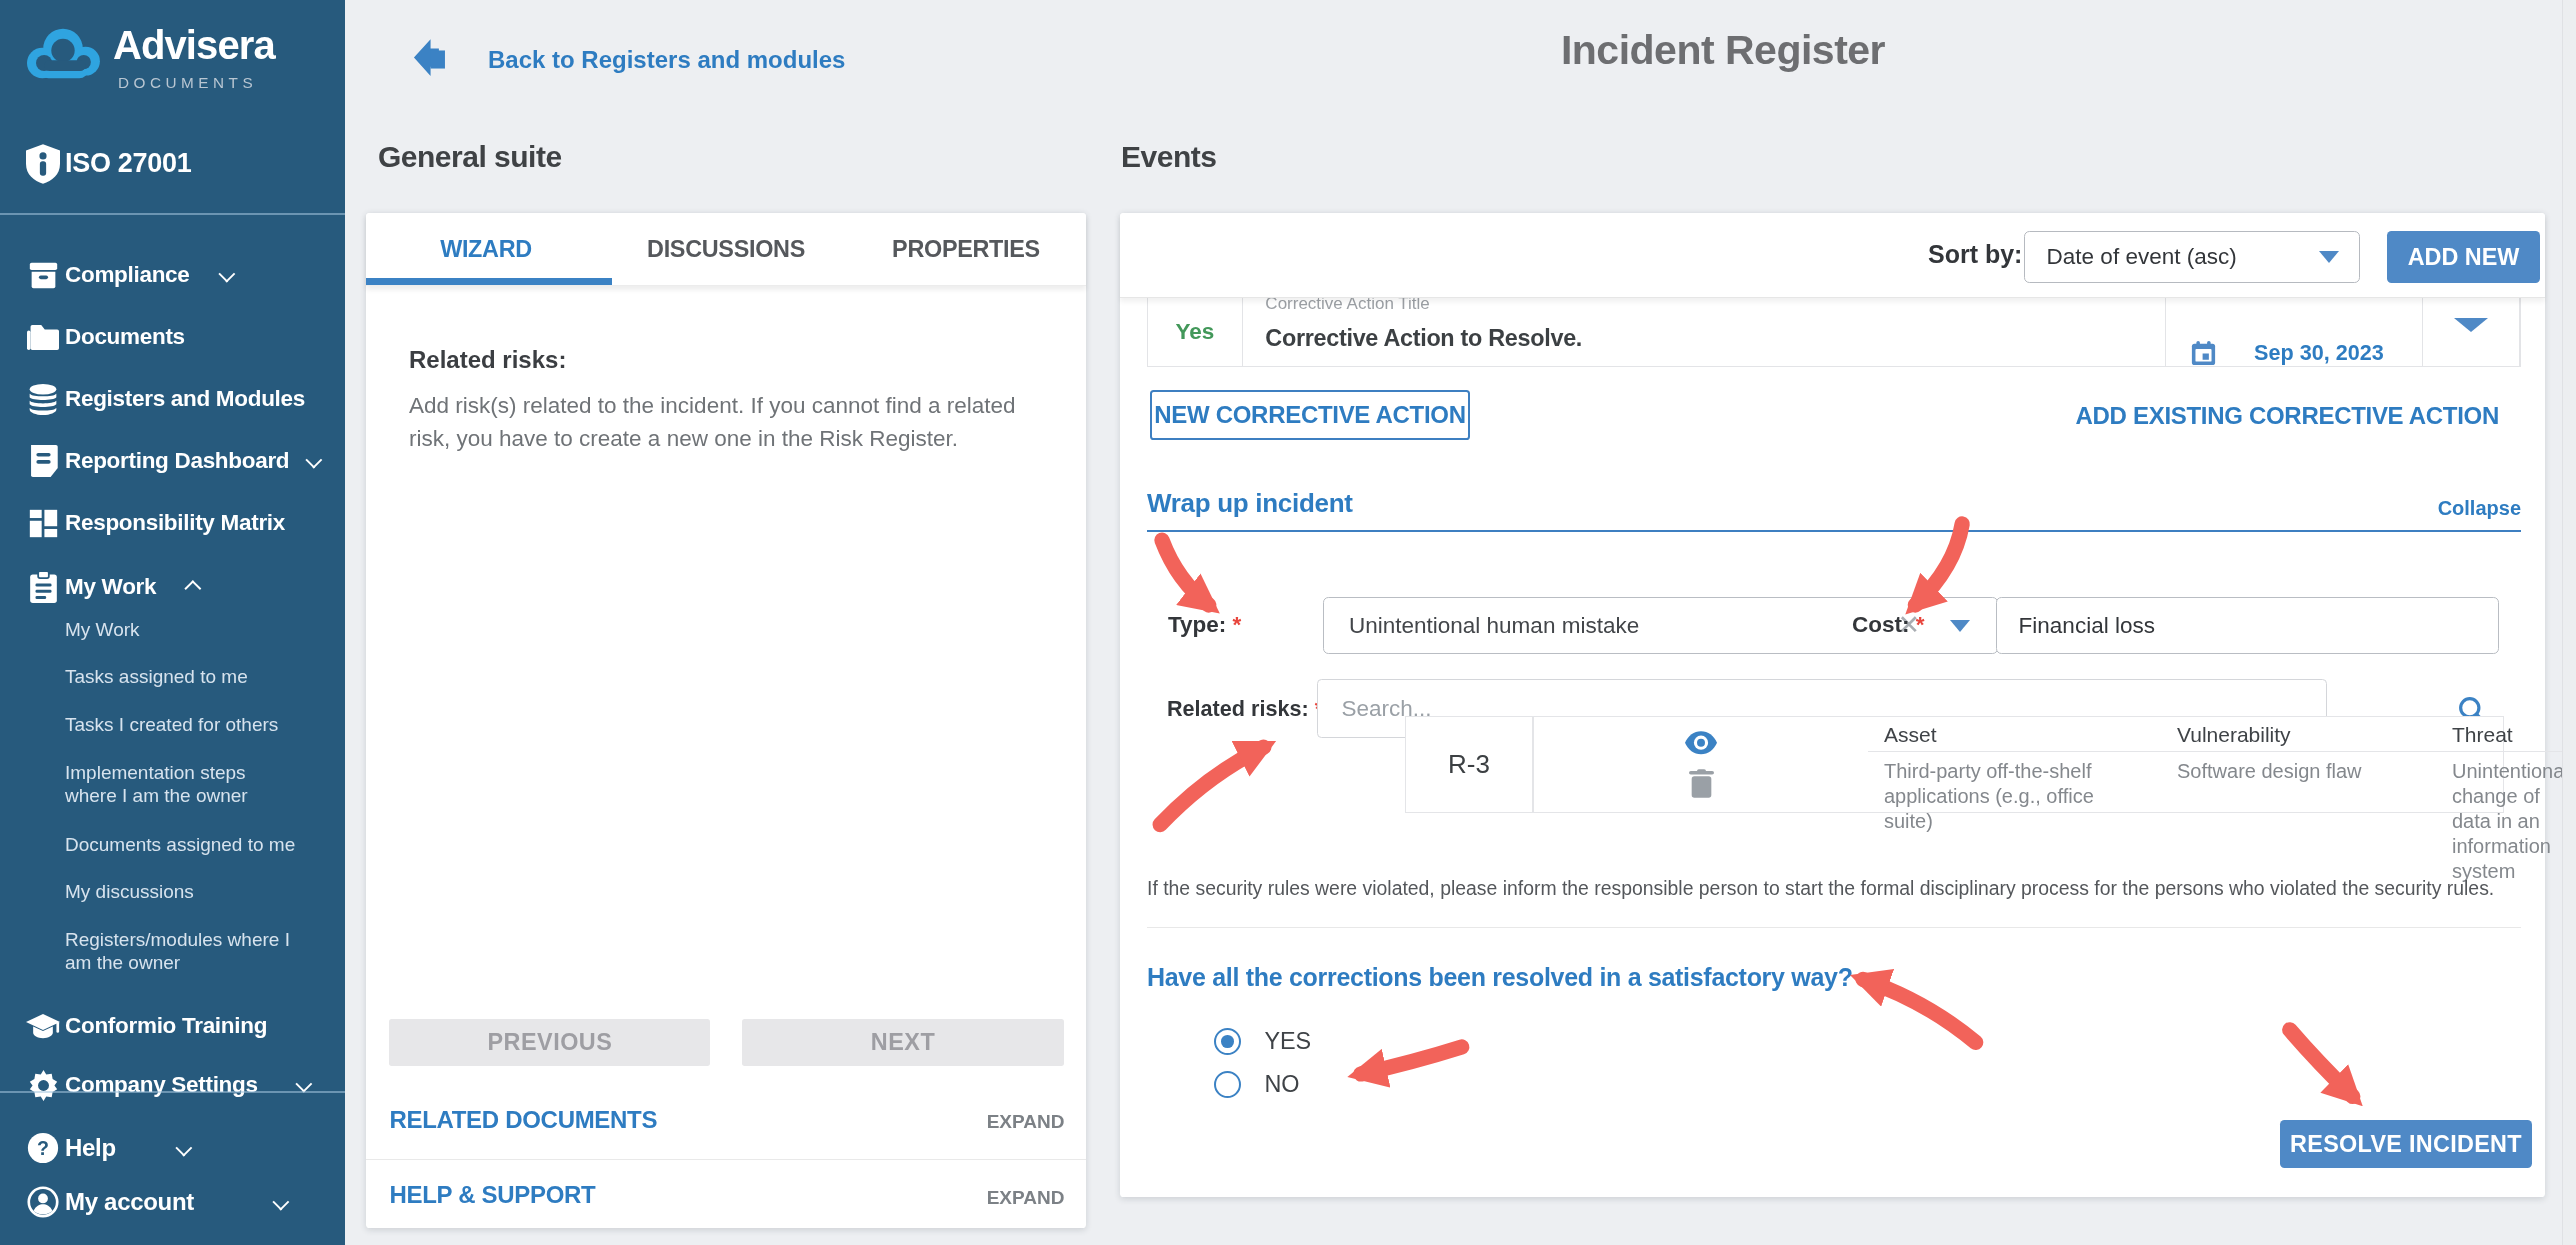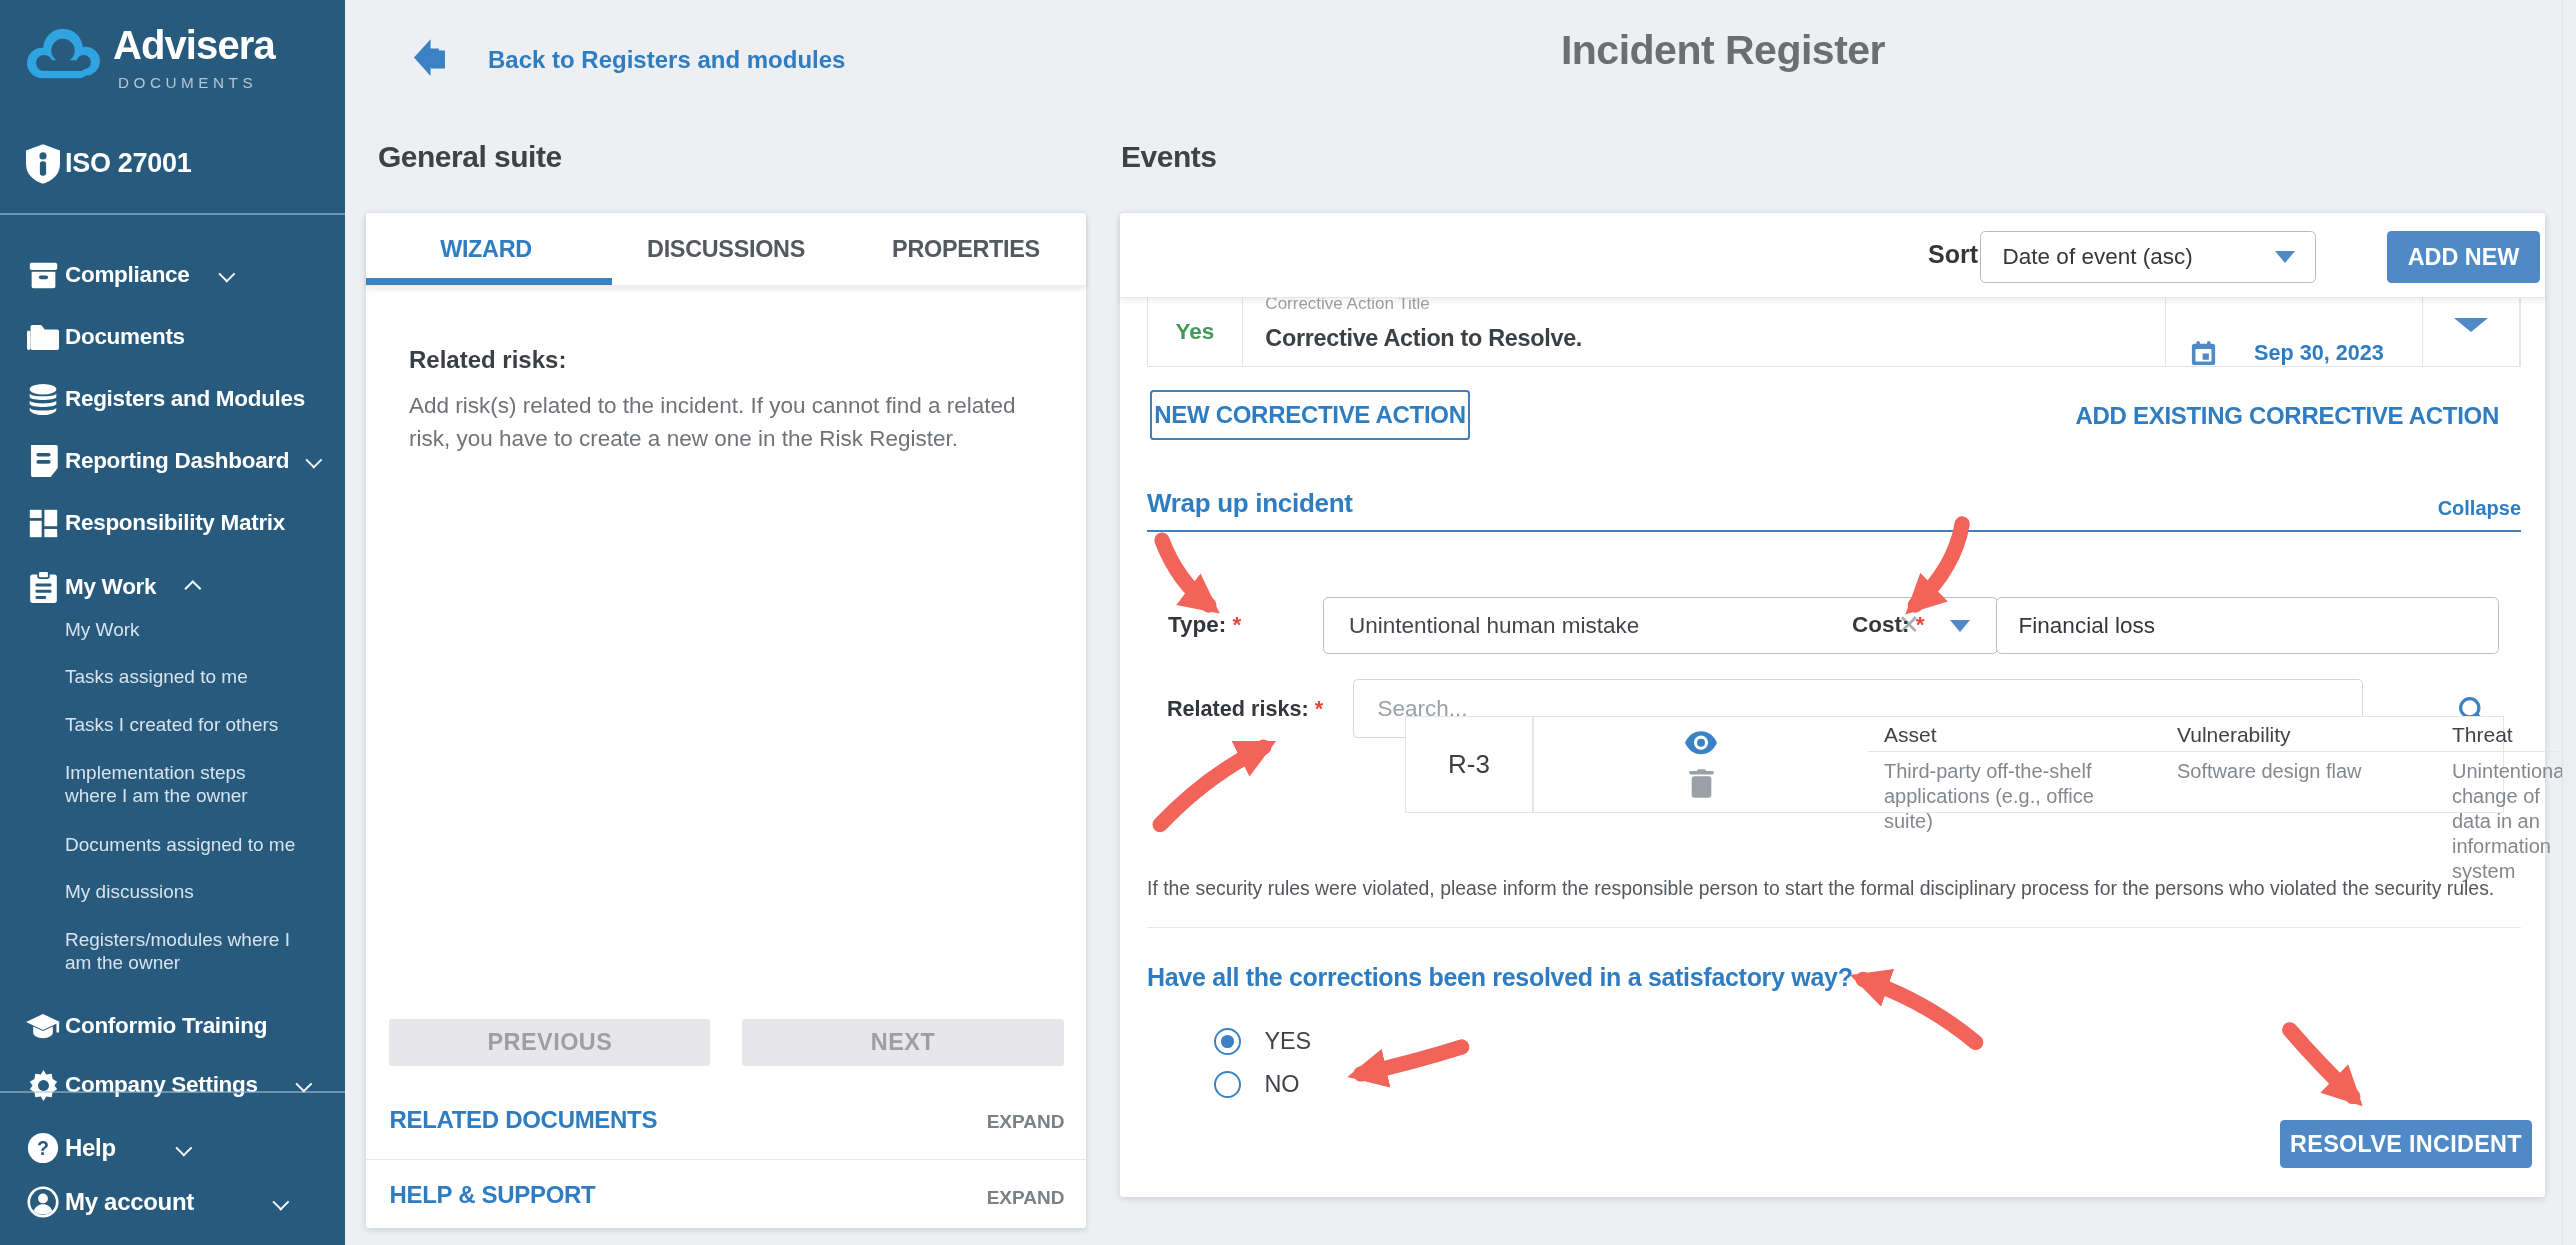--- a/index.html
+++ b/index.html
@@ -39,21 +39,21 @@
   .gi-label { position:absolute; left:43px; top:133px; font-size:24px; font-weight:bold; color:#3b3e42; }
   .gi-help { position:absolute; left:43px; top:176px; width:635px; font-size:22.5px; line-height:33px; color:#6f7377; }
   .nav-btn { position:absolute; top:806px; height:47px; background:#e7e7e9; color:#9e9ea3; font-size:23.4px; font-weight:bold; display:flex; align-items:center; justify-content:center; border-radius:2.7px; cursor:pointer; letter-spacing:0.5px; }
   .gi-section-link { position:absolute; left:23.4px; color:#2e7cc1; font-size:24px; font-weight:bold; letter-spacing:-0.3px; cursor:pointer; }
   .gi-expand { position:absolute; right:21.6px; color:#7c8186; font-size:19px; font-weight:bold; cursor:pointer; }
   .gi-divider { position:absolute; left:0; top:946px; width:100%; height:0.9px; background:#e9e9e9; }
 
   
   .sortbar { position:relative; height:85px; background:#fff; border-bottom:0.9px solid #e6e6e6; box-shadow:0 3.6px 5.4px rgba(0,0,0,.06); border-radius:3.6px 3.6px 0 0; z-index:2;}
   .sort-label { position:absolute; left:808px; top:27px; font-size:25px; font-weight:bold; color:#33363a; }
-  .sort-select { position:absolute; left:860px; top:18px; width:336px; height:52px; border:1.8px solid #b6bac0; border-radius:5.4px; display:flex; align-items:center; padding:0 21.6px; font-size:22.5px; color:#33363a; cursor:pointer; background:#fff; }
+  .sort-select { position:absolute; left:904px; top:18px; width:336px; height:52px; border:1.8px solid #b6bac0; border-radius:5.4px; display:flex; align-items:center; padding:0 21.6px; font-size:22.5px; color:#33363a; cursor:pointer; background:#fff; }
   .caret-down { width:0; height:0; border-left:10.8px solid transparent; border-right:10.8px solid transparent; border-top:12.6px solid #4f89c6; }
   .sort-select .caret-down { position:absolute; right:20px; }
   .btn-primary { background:#4f89c6; color:#fff; font-weight:bold; display:flex; align-items:center; justify-content:center; border-radius:4.5px; cursor:pointer; }
   .addnew-btn { position:absolute; left:1267px; top:18px; width:153px; height:52px; font-size:23.4px; }
 
   .event-row { position:absolute; left:27px; top:85px; width:1374px; height:69px; border-left:0.9px solid #e3e4e7; border-right:0.9px solid #e3e4e7; border-bottom:0.9px solid #e3e4e7; display:flex; overflow:hidden; }
   .er-col1 { width:95px; border-right:0.9px solid #e3e4e7; display:flex; align-items:center; justify-content:center; }
   .er-yes { color:#43985a; font-size:22.5px; font-weight:bold; }
   .er-col2 { width:923px; padding-left:22.5px; position:relative; }
   .er-small { position:absolute; left:22.5px; top:-3.6px; color:#9ca0a5; font-size:17px; }
@@ -69,21 +69,21 @@
   .wrap-heading { position:absolute; left:27px; top:275px; color:#2e7cc1; font-size:26px; font-weight:bold; letter-spacing:-0.3px; }
   .collapse-link { position:absolute; right:24px; top:284px; color:#2e7cc1; font-size:20px; font-weight:bold; cursor:pointer; }
   .wrap-hr { position:absolute; left:27px; top:317px; width:1374px; height:1.8px; background:#3d7fc1; }
 
   .field-label { position:absolute; color:#33363a; font-size:22.5px; font-weight:bold; }
   .req { color:#e8453c; font-weight:bold; }
   .type-select { position:absolute; left:203px; top:384px; width:675px; height:57px; border:1.8px solid #b9bdc3; border-radius:5.4px; background:#fff; display:flex; align-items:center; padding:0 25px; font-size:22.5px; color:#43464a; cursor:pointer; }
   .clear-x { position:absolute; right:77px; color:#a9adb2; font-size:27px; font-weight:bold; cursor:pointer; line-height:27px; }
   .type-select .caret-down { position:absolute; right:27px; }
   .cost-input { position:absolute; left:876px; top:384px; width:503px; height:57px; border:1.8px solid #b9bdc3; border-radius:5.4px; font-size:22.5px; color:#33363a; padding:0 21.6px; font-family:inherit; background:#fff; }
-  .search-input { position:absolute; left:197px; top:466px; width:1010px; height:59px; border:1.8px solid #d4d6da; border-radius:4.5px; font-size:22.5px; color:#33363a; padding:0 54px 0 23.4px; font-family:inherit; background:#fff;margin-left:36px; }
+  .search-input { position:absolute; left:197px; top:466px; width:1010px; height:59px; border:1.8px solid #d4d6da; border-radius:4.5px; font-size:22.5px; color:#33363a; padding:0 54px 0 23.4px; font-family:inherit; background:#fff; }
   .search-input::placeholder { color:#9aa0a6; }
   .search-icon { position:absolute; left:1337px; top:482px; cursor:pointer; }
 
   .risk-table { position:absolute; left:285px; top:503px; width:1099px; border:0.9px solid #e4e5e8; display:grid; grid-template-columns:127px 335px 293px 275px 1fr; grid-template-rows:35px 60px; background:#fff; }
   .rt-id { grid-row:1/3; border-right:0.9px solid #e4e5e8; display:flex; align-items:center; justify-content:center; font-size:26px; color:#3c4043; }
   .rt-h { border-bottom:0.9px solid #e4e5e8; font-size:21px; color:#3f4347; padding:6.3px 0 0 16px; }
   .rt-c { font-size:20px; color:#84888d; padding:7.2px 21.6px 0 16px; line-height:25px; }
   .rt-icons { grid-row:1/3; border-left:0.9px solid #e4e5e8; display:flex; flex-direction:column; align-items:center; justify-content:space-evenly; }
 
   .note-text { position:absolute; left:27px; top:664px; width:1377px; font-size:19.4px; color:#54575b; }

